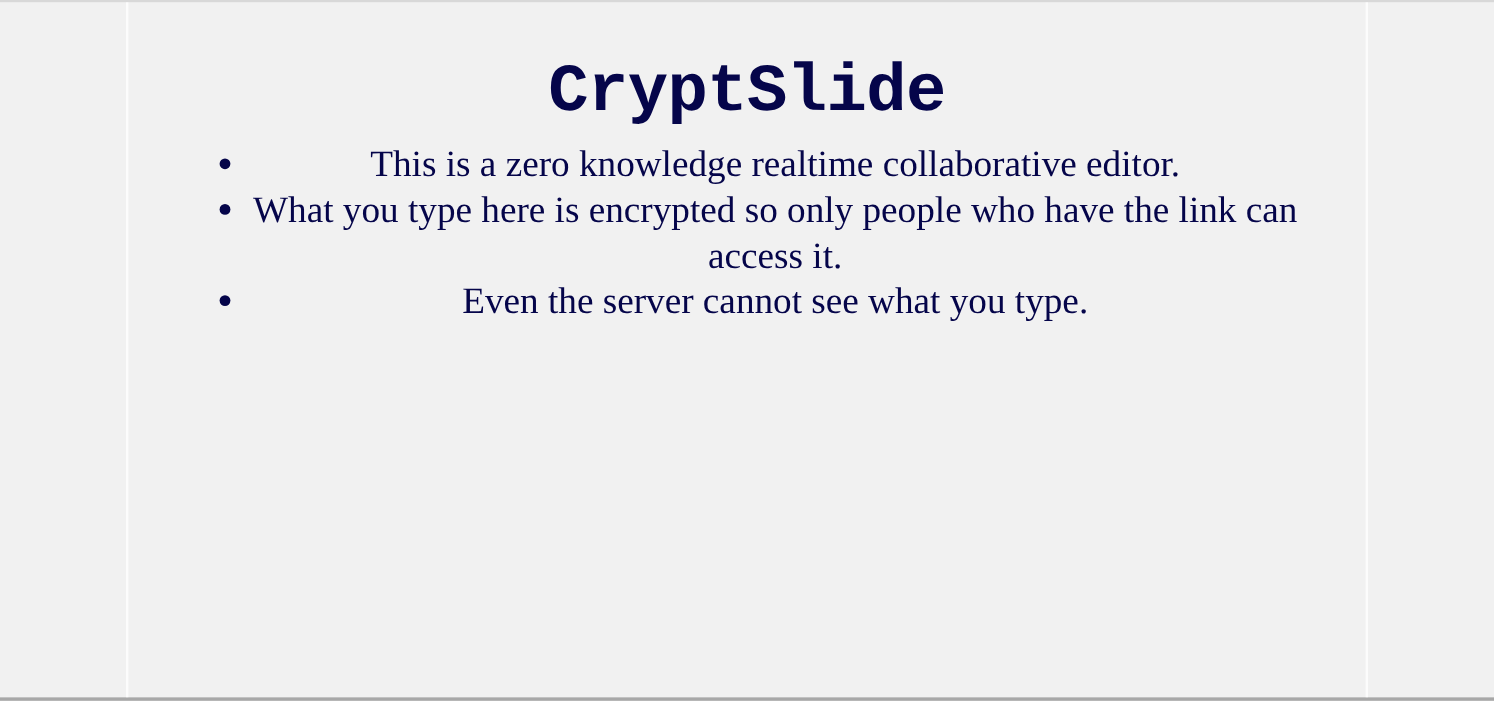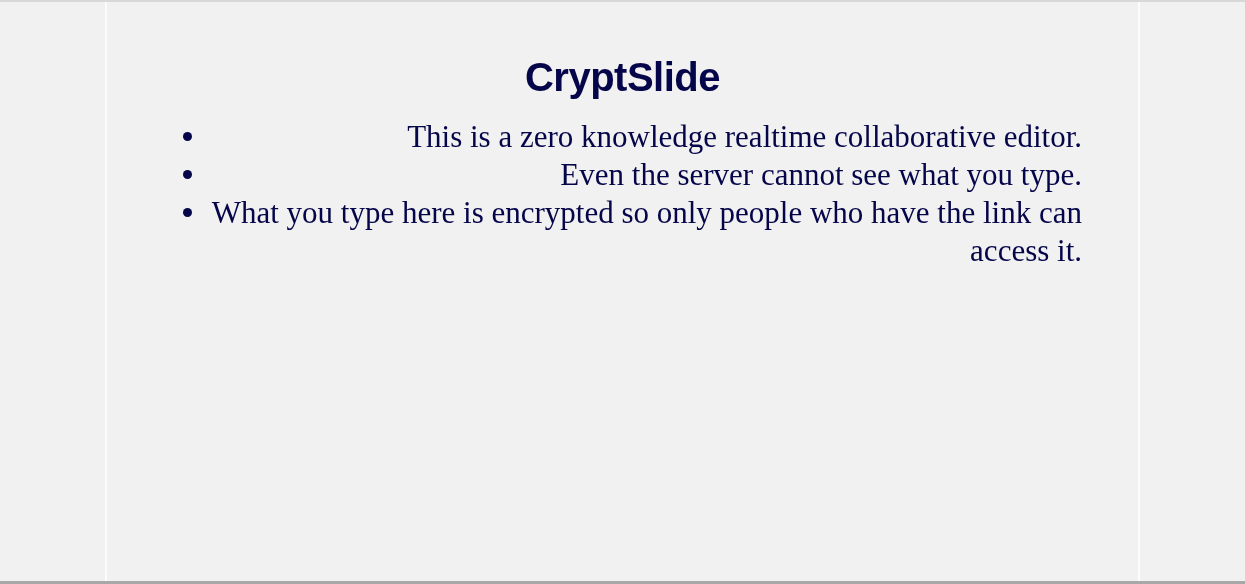--- a/index.html
+++ b/index.html
@@ -53,23 +53,23 @@
 
   
   .slide-title {
     margin: 0;
     padding: 0;
     position: absolute;
     top: 43px;
     left: 0;
     right: 0;
     text-align: center;
-    font-family: Liberation Sans, sans-serif;
+    font-family: Liberation Mono, monospace;
     font-weight: bold;
-    font-size: 40px;
+    font-size: 56px;
     line-height: 64px;
     letter-spacing: -0.5px;
     color: #05054a;
   }
 
   
   .bullet-list {
     position: absolute;
     top: 116px;
     left: 0;
@@ -79,21 +79,21 @@
     list-style: none;
     font-family: "Liberation Serif", serif;
     font-size: 31px;
     line-height: 38px;
     color: #05054a;
   }
   .bullet-item {
     position: relative;
     padding-left: 31px;
     margin: 0 0 0 0;
-    text-align: right;
+    text-align: center;
   }
   .bullet-dot {
     position: absolute;
     left: 4px;
     top: 14px;
     width: 9px;
     height: 9px;
     border-radius: 50%;
     background: #05054a;
   }
@@ -115,25 +115,25 @@
 
     <ul class="bullet-list">
 
       <li class="bullet-item">
         <span class="bullet-dot"></span>
         <span class="bullet-text">This is a zero knowledge realtime collaborative editor.</span>
       </li>
 
       <li class="bullet-item">
         <span class="bullet-dot"></span>
-        <span class="bullet-text">Even the server cannot see what you type.</span>
+        <span class="bullet-text">What you type here is encrypted so only people who have the link can access it.</span>
       </li>
 
       <li class="bullet-item">
         <span class="bullet-dot"></span>
-        <span class="bullet-text">What you type here is encrypted so only people who have the link can access it.</span>
+        <span class="bullet-text">Even the server cannot see what you type.</span>
       </li>
 
 
     </ul>
 
   </div>
 </div>
 
 </body></html>

